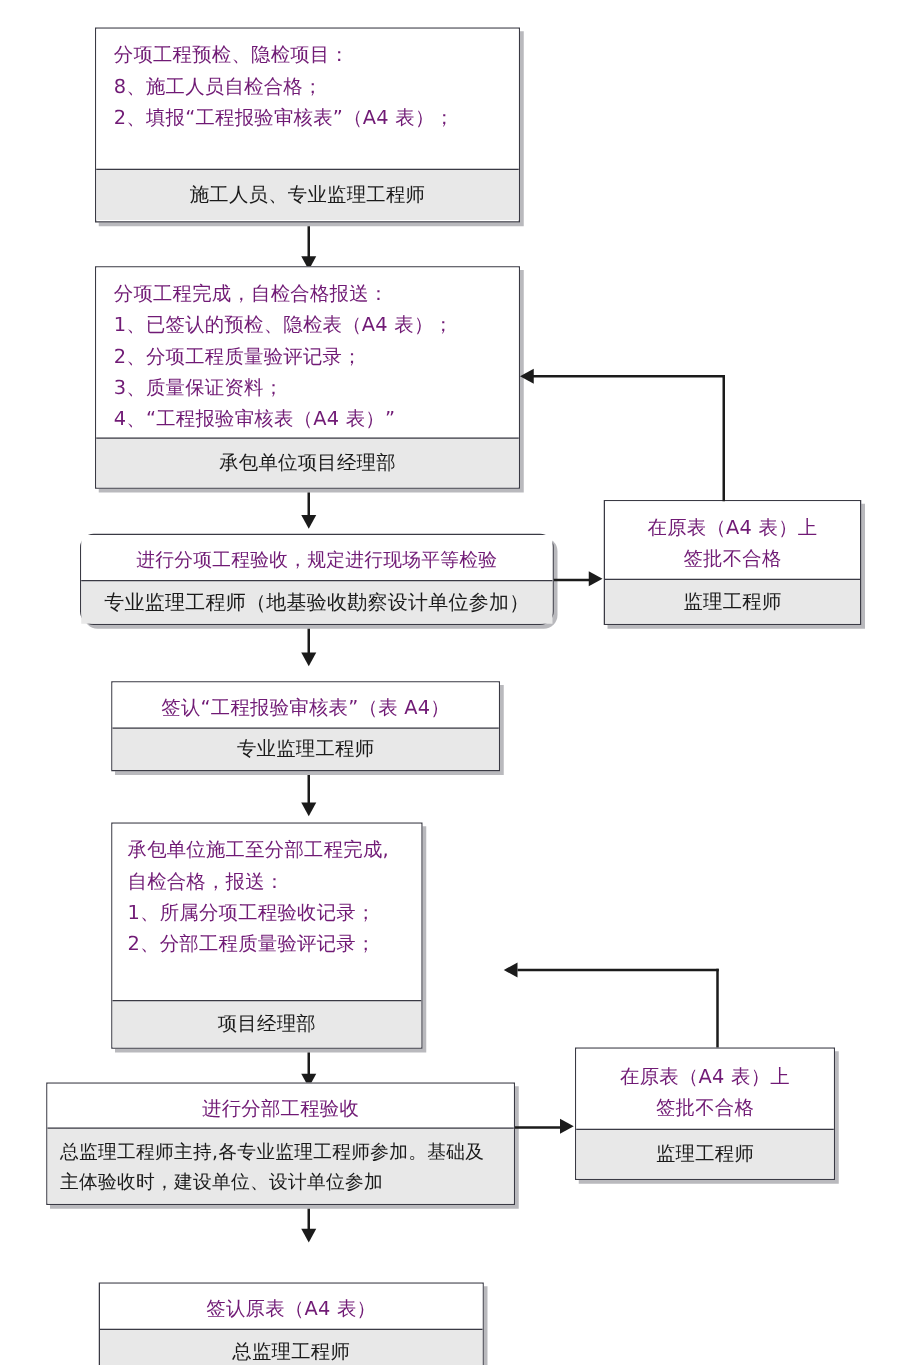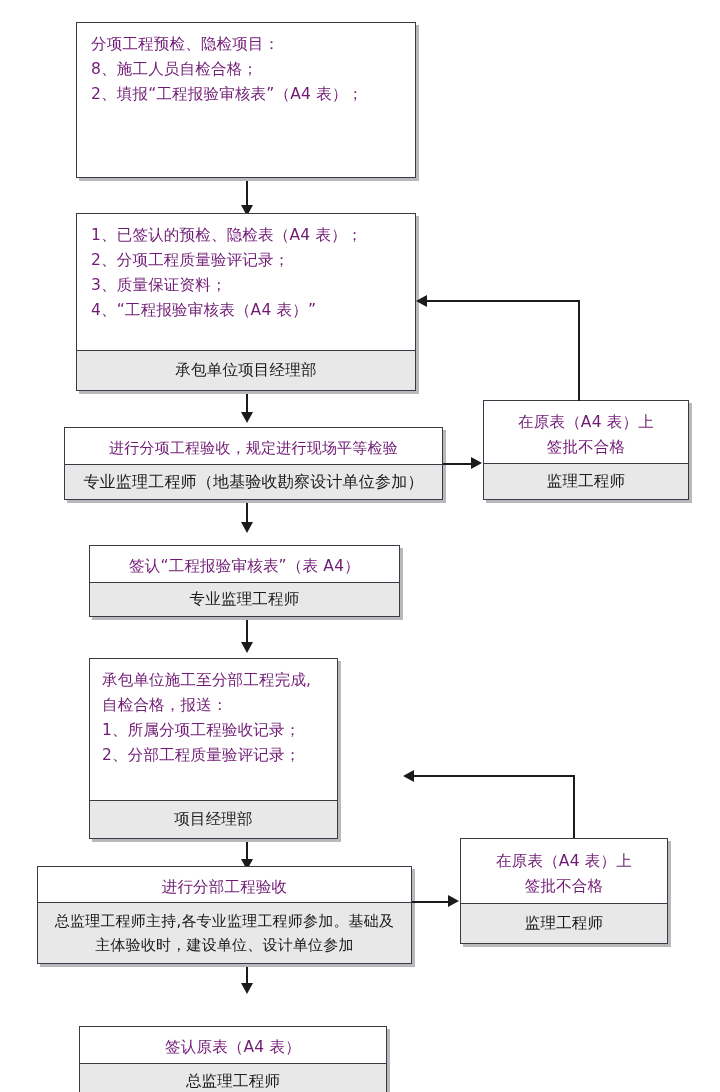--- a/index.html
+++ b/index.html
@@ -70,39 +70,41 @@
 <body>
 
 <div id="canvas">
 
   <div class="node" style="left:76px;top:22px;width:340px;height:156px;">
     <div class="body" style="height:112px;">
       <div class="ln">分项工程预检、隐检项目：</div>
       <div class="ln">8、施工人员自检合格；</div>
       <div class="ln">2、填报“工程报验审核表”（A4 表）；</div>
     </div>
+    <div class="actor" style="height:41px;">施工人员、专业监理工程师</div>
   </div>
 
   <div class="vline" style="left:246px;top:181px;height:29px;"></div>
   <div class="arrow-down" style="left:240.5px;top:205px;"></div>
 
   <div class="node" style="left:76px;top:213px;width:340px;height:178px;">
     <div class="body" style="height:136px;">
+      <div class="ln">分项工程完成，自检合格报送：</div>
       <div class="ln">1、已签认的预检、隐检表（A4 表）；</div>
       <div class="ln">2、分项工程质量验评记录；</div>
       <div class="ln">3、质量保证资料；</div>
       <div class="ln">4、“工程报验审核表（A4 表）”</div>
     </div>
     <div class="actor" style="height:40px;">承包单位项目经理部</div>
   </div>
 
   <div class="vline" style="left:246px;top:394px;height:22px;"></div>
   <div class="arrow-down" style="left:240.5px;top:412px;"></div>
 
-  <div class="node" style="left:64px;top:427px;width:379px;height:73px;">
+  <div class="node" style="left:64px;top:427px;width:379px;height:73px;border-radius:11px;">
     <div class="body center" style="height:36px;font-size:15px;">
       <div class="ln">进行分项工程验收，规定进行现场平等检验</div>
     </div>
     <div class="actor" style="height:35px;font-size:16px;">专业监理工程师（地基验收勘察设计单位参加）</div>
   </div>
 
   <div class="hline" style="left:443px;top:463px;width:31px;"></div>
   <div class="arrow-right" style="left:471px;top:456.5px;"></div>
 
   <div class="node" style="left:483px;top:400px;width:206px;height:100px;">
@@ -143,21 +145,21 @@
   <div class="hline" style="left:414px;top:775px;width:161px;"></div>
   <div class="arrow-left" style="left:403px;top:769.5px;"></div>
 
   <div class="vline" style="left:246px;top:842px;height:21px;"></div>
   <div class="arrow-down" style="left:240.5px;top:859px;"></div>
 
   <div class="node" style="left:37px;top:866px;width:375px;height:98px;">
     <div class="body center" style="height:35px;">
       <div class="ln">进行分部工程验收</div>
     </div>
-    <div class="actor" style="height:61px;font-size:15px;line-height:1.6;padding:20px 10px;text-align:center;justify-content:flex-start;">总监理工程师主持,各专业监理工程师参加。基础及主体验收时，建设单位、设计单位参加</div>
+    <div class="actor" style="height:61px;font-size:15px;line-height:1.6;padding:20px 10px;text-align:left;justify-content:flex-start;">总监理工程师主持,各专业监理工程师参加。基础及主体验收时，建设单位、设计单位参加</div>
   </div>
 
   <div class="hline" style="left:412px;top:901px;width:39px;"></div>
   <div class="arrow-right" style="left:448px;top:894.5px;"></div>
 
   <div class="node" style="left:460px;top:838px;width:208px;height:106px;">
     <div class="body center" style="height:64px;padding-top:10px;">
       <div class="ln">在原表（A4 表）上</div>
       <div class="ln">签批不合格</div>
     </div>

